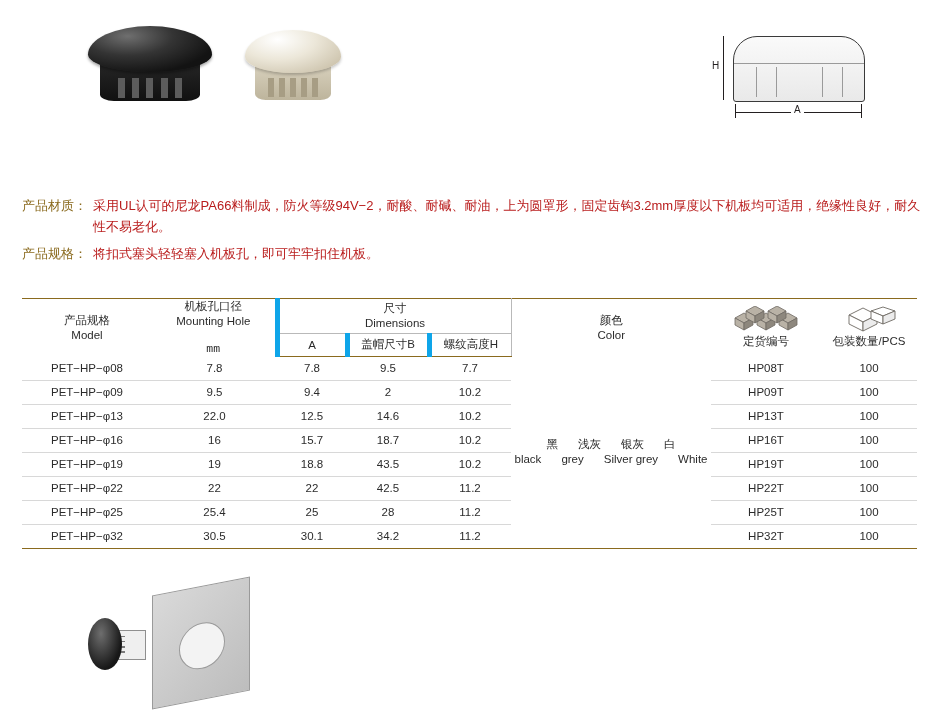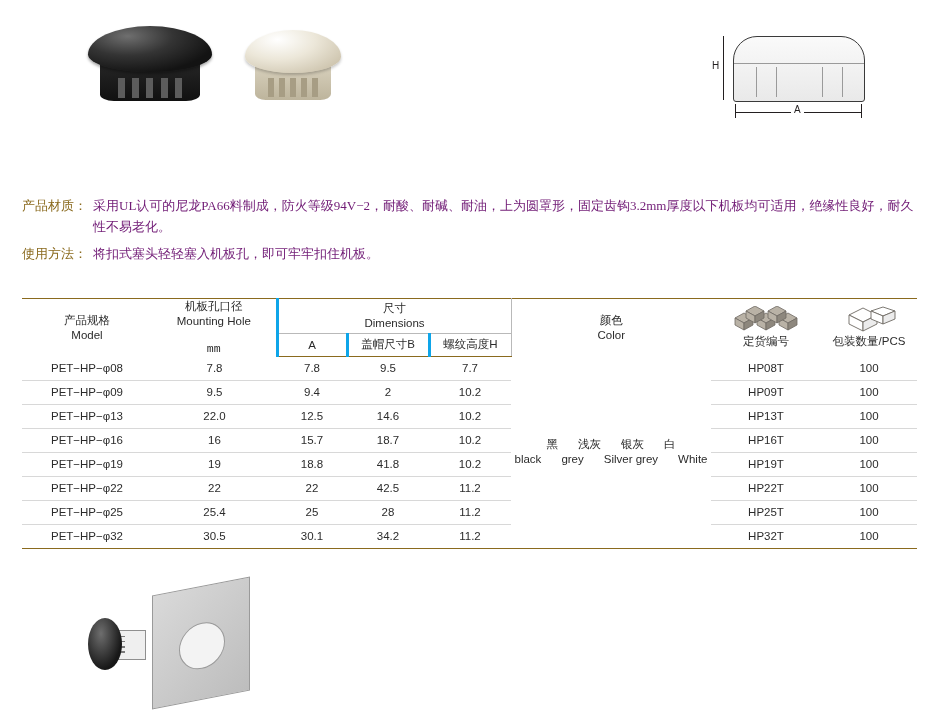--- a/index.html
+++ b/index.html
@@ -176,23 +176,22 @@
     display: flex;
     margin-bottom: 6px;
   }
   .desc-key {
     color: #8a6a1e;
     white-space: nowrap;
     flex: 0 0 auto;
     margin-right: 6px;
   }
   .desc-val {
-    color: #701a75;
+    color: #b91c1c;
     flex: 1 1 auto;
-    font-family: Liberation Serif, serif;
   }
 
   
   .table-wrap {
     position: absolute;
     left: 22px;
     top: 298px;
     width: 895px;
   }
   table.spec {
@@ -215,21 +214,21 @@
   tr.data:last-child td { border-bottom: none; }
   .hdr-cell { padding: 7px 2px 4px; line-height: 15px; }
   .sub-hdr {
     border-top: 1px solid #b9b9b9;
     border-bottom: 1.2px solid #8a6a1e;
     height: 22px;
   }
   .dim-group {
     border-bottom: 1px solid #b9b9b9;
   }
-  .vline-l { border-left: 3px solid #0ea5e9; }
+  .vline-l { border-left: 5px solid #0ea5e9; }
   .vline-r { border-right: 1px solid #b9b9b9; }
 
   .color-cell {
     font-size: 11.5px;
     line-height: 15px;
   }
   .color-cell .row {
     display: flex;
     justify-content: center;
     gap: 20px;
@@ -340,21 +339,21 @@
     <div class="dim-label" style="left:76px; top:94px; background:#fff; padding:0 3px;">A</div>
   </div>
 </div>
 
 <div class="desc">
   <div class="desc-row">
     <div class="desc-key">产品材质：</div>
     <div class="desc-val">采用UL认可的尼龙PA66料制成，防火等级94V−2，耐酸、耐碱、耐油，上为圆罩形，固定齿钩3.2mm厚度以下机板均可适用，绝缘性良好，耐久性不易老化。</div>
   </div>
   <div class="desc-row">
-    <div class="desc-key">使用方法：</div>
+    <div class="desc-key">产品规格：</div>
     <div class="desc-val">将扣式塞头轻轻塞入机板孔，即可牢牢扣住机板。</div>
   </div>
 </div>
 
 <div class="table-wrap">
   <table class="spec">
     <colgroup>
       <col style="width:130px">
       <col style="width:125px">
       <col style="width:70px">
@@ -480,21 +479,21 @@
       <td>18.7</td>
       <td>10.2</td>
       <td>HP16T</td>
       <td>100</td>
     </tr>
 
     <tr class="data">
       <td>PET−HP−φ19</td>
       <td>19</td>
       <td>18.8</td>
-      <td>41.8</td>
+      <td>43.5</td>
       <td>10.2</td>
       <td>HP19T</td>
       <td>100</td>
     </tr>
 
     <tr class="data">
       <td>PET−HP−φ22</td>
       <td>22</td>
       <td>22</td>
       <td>42.5</td>

